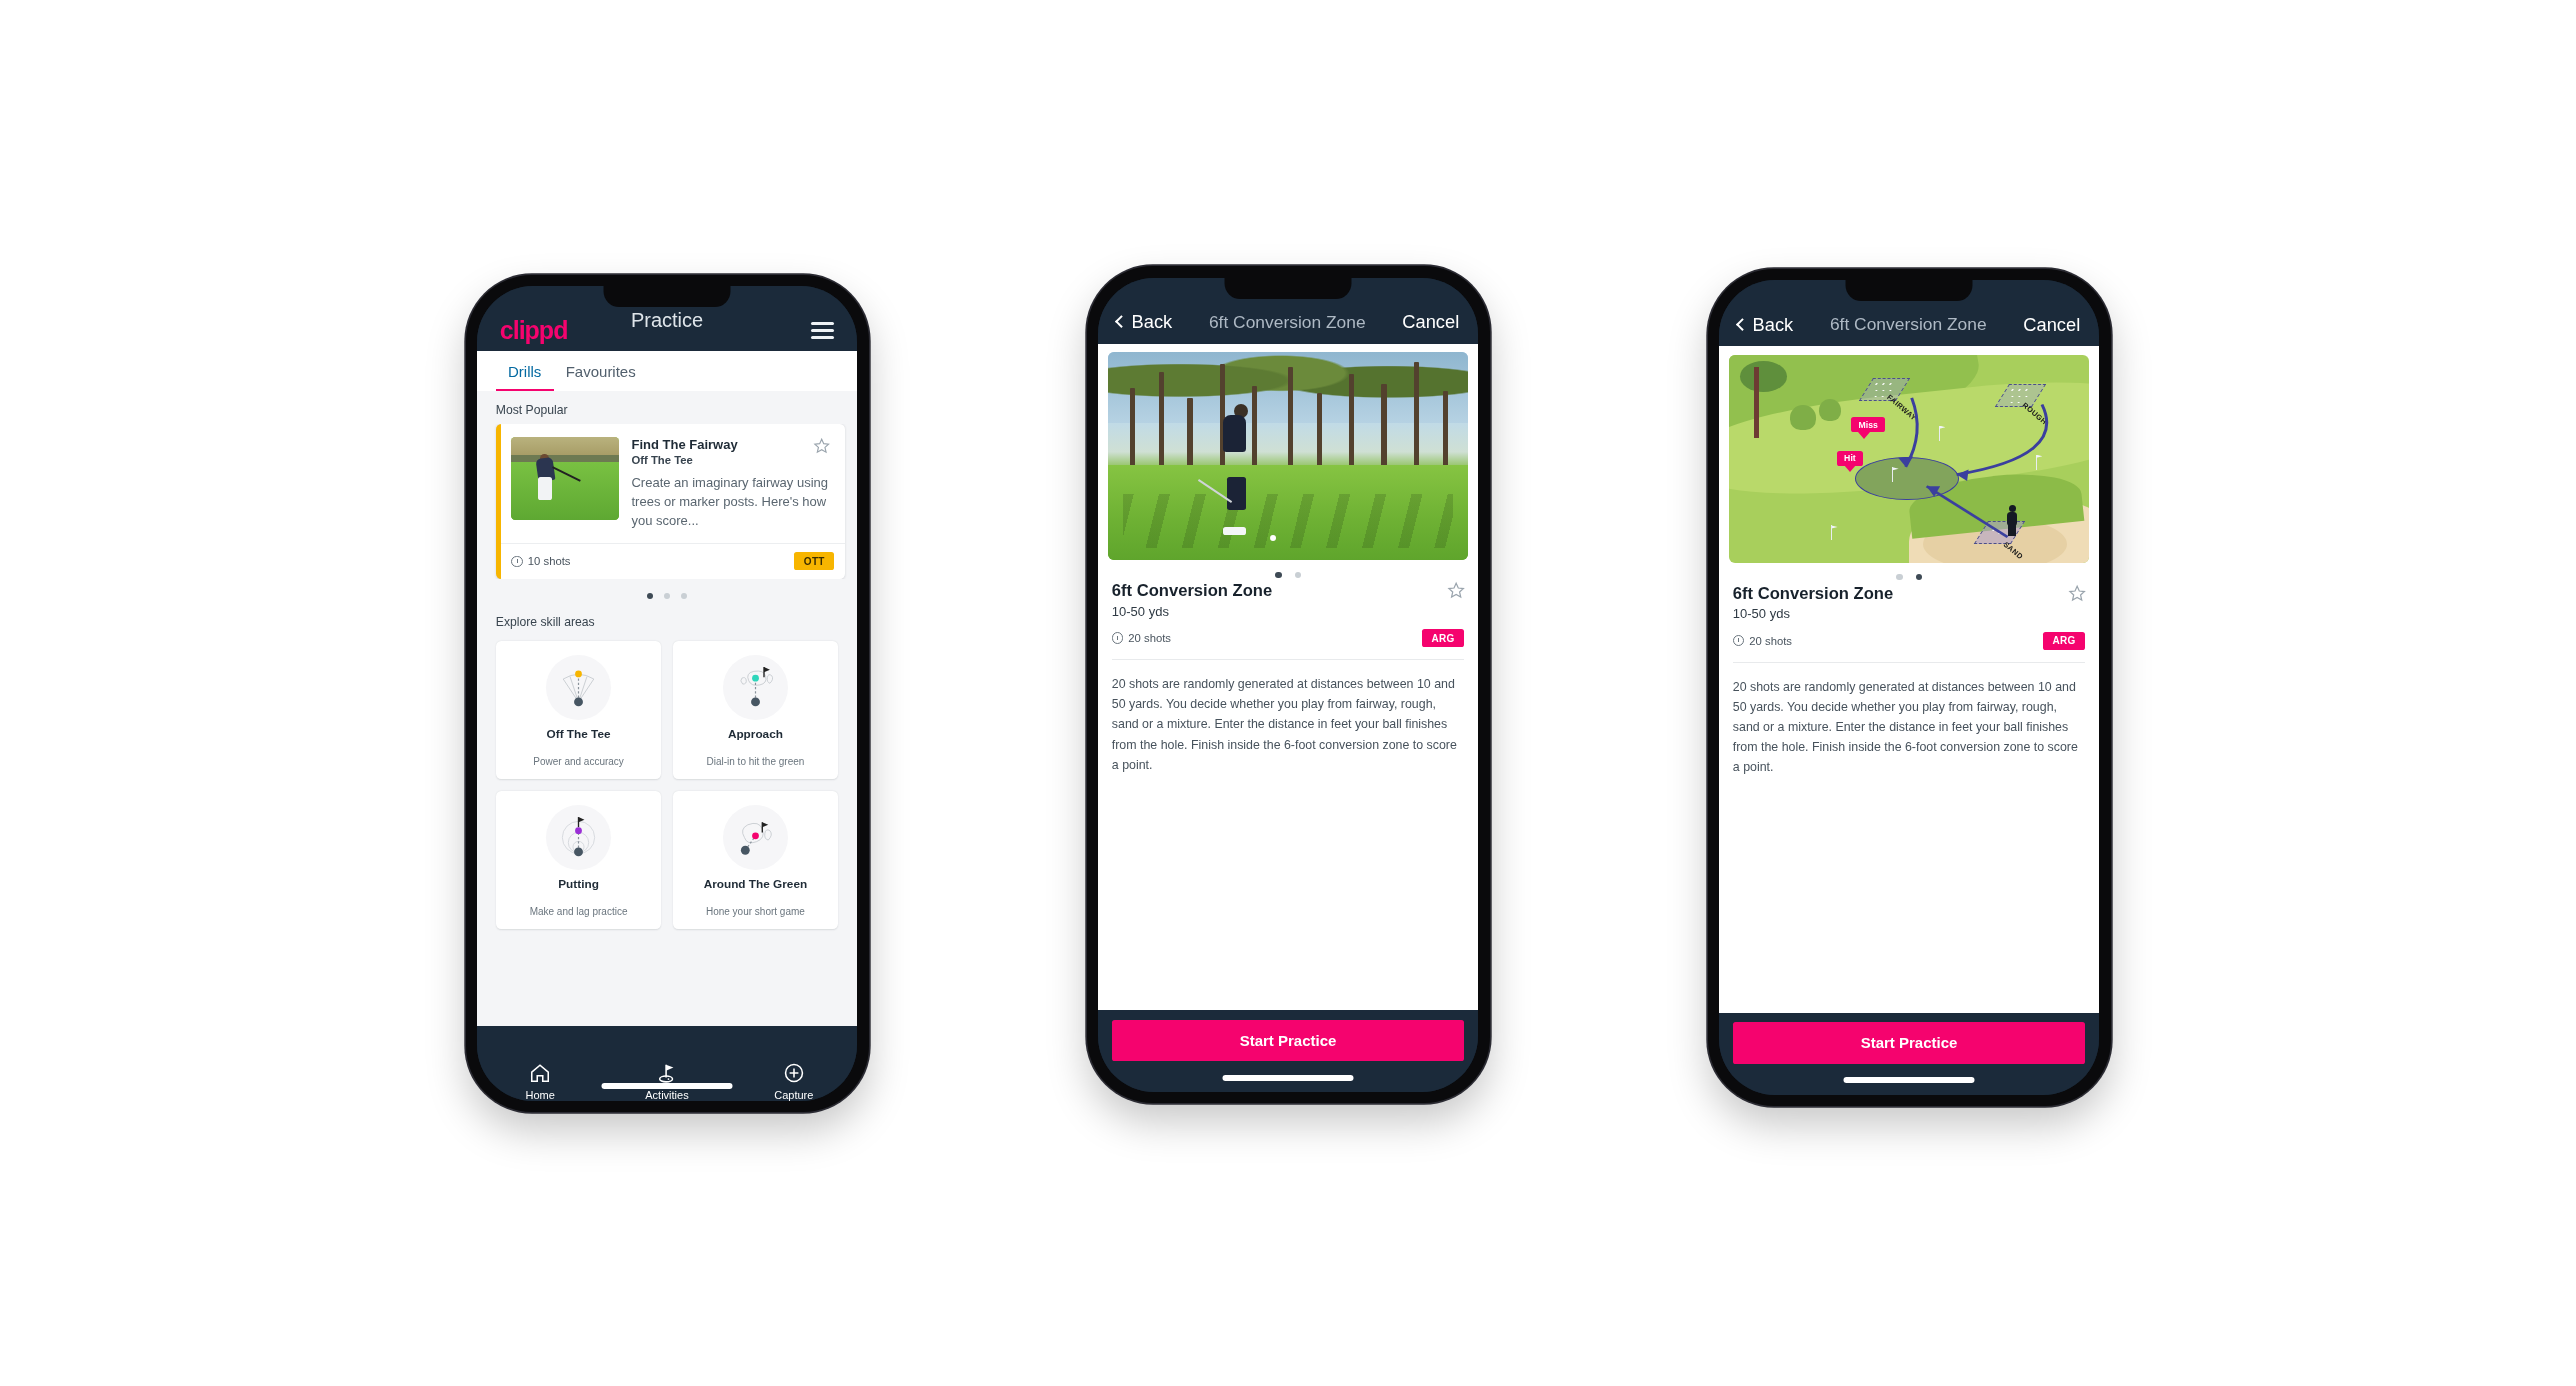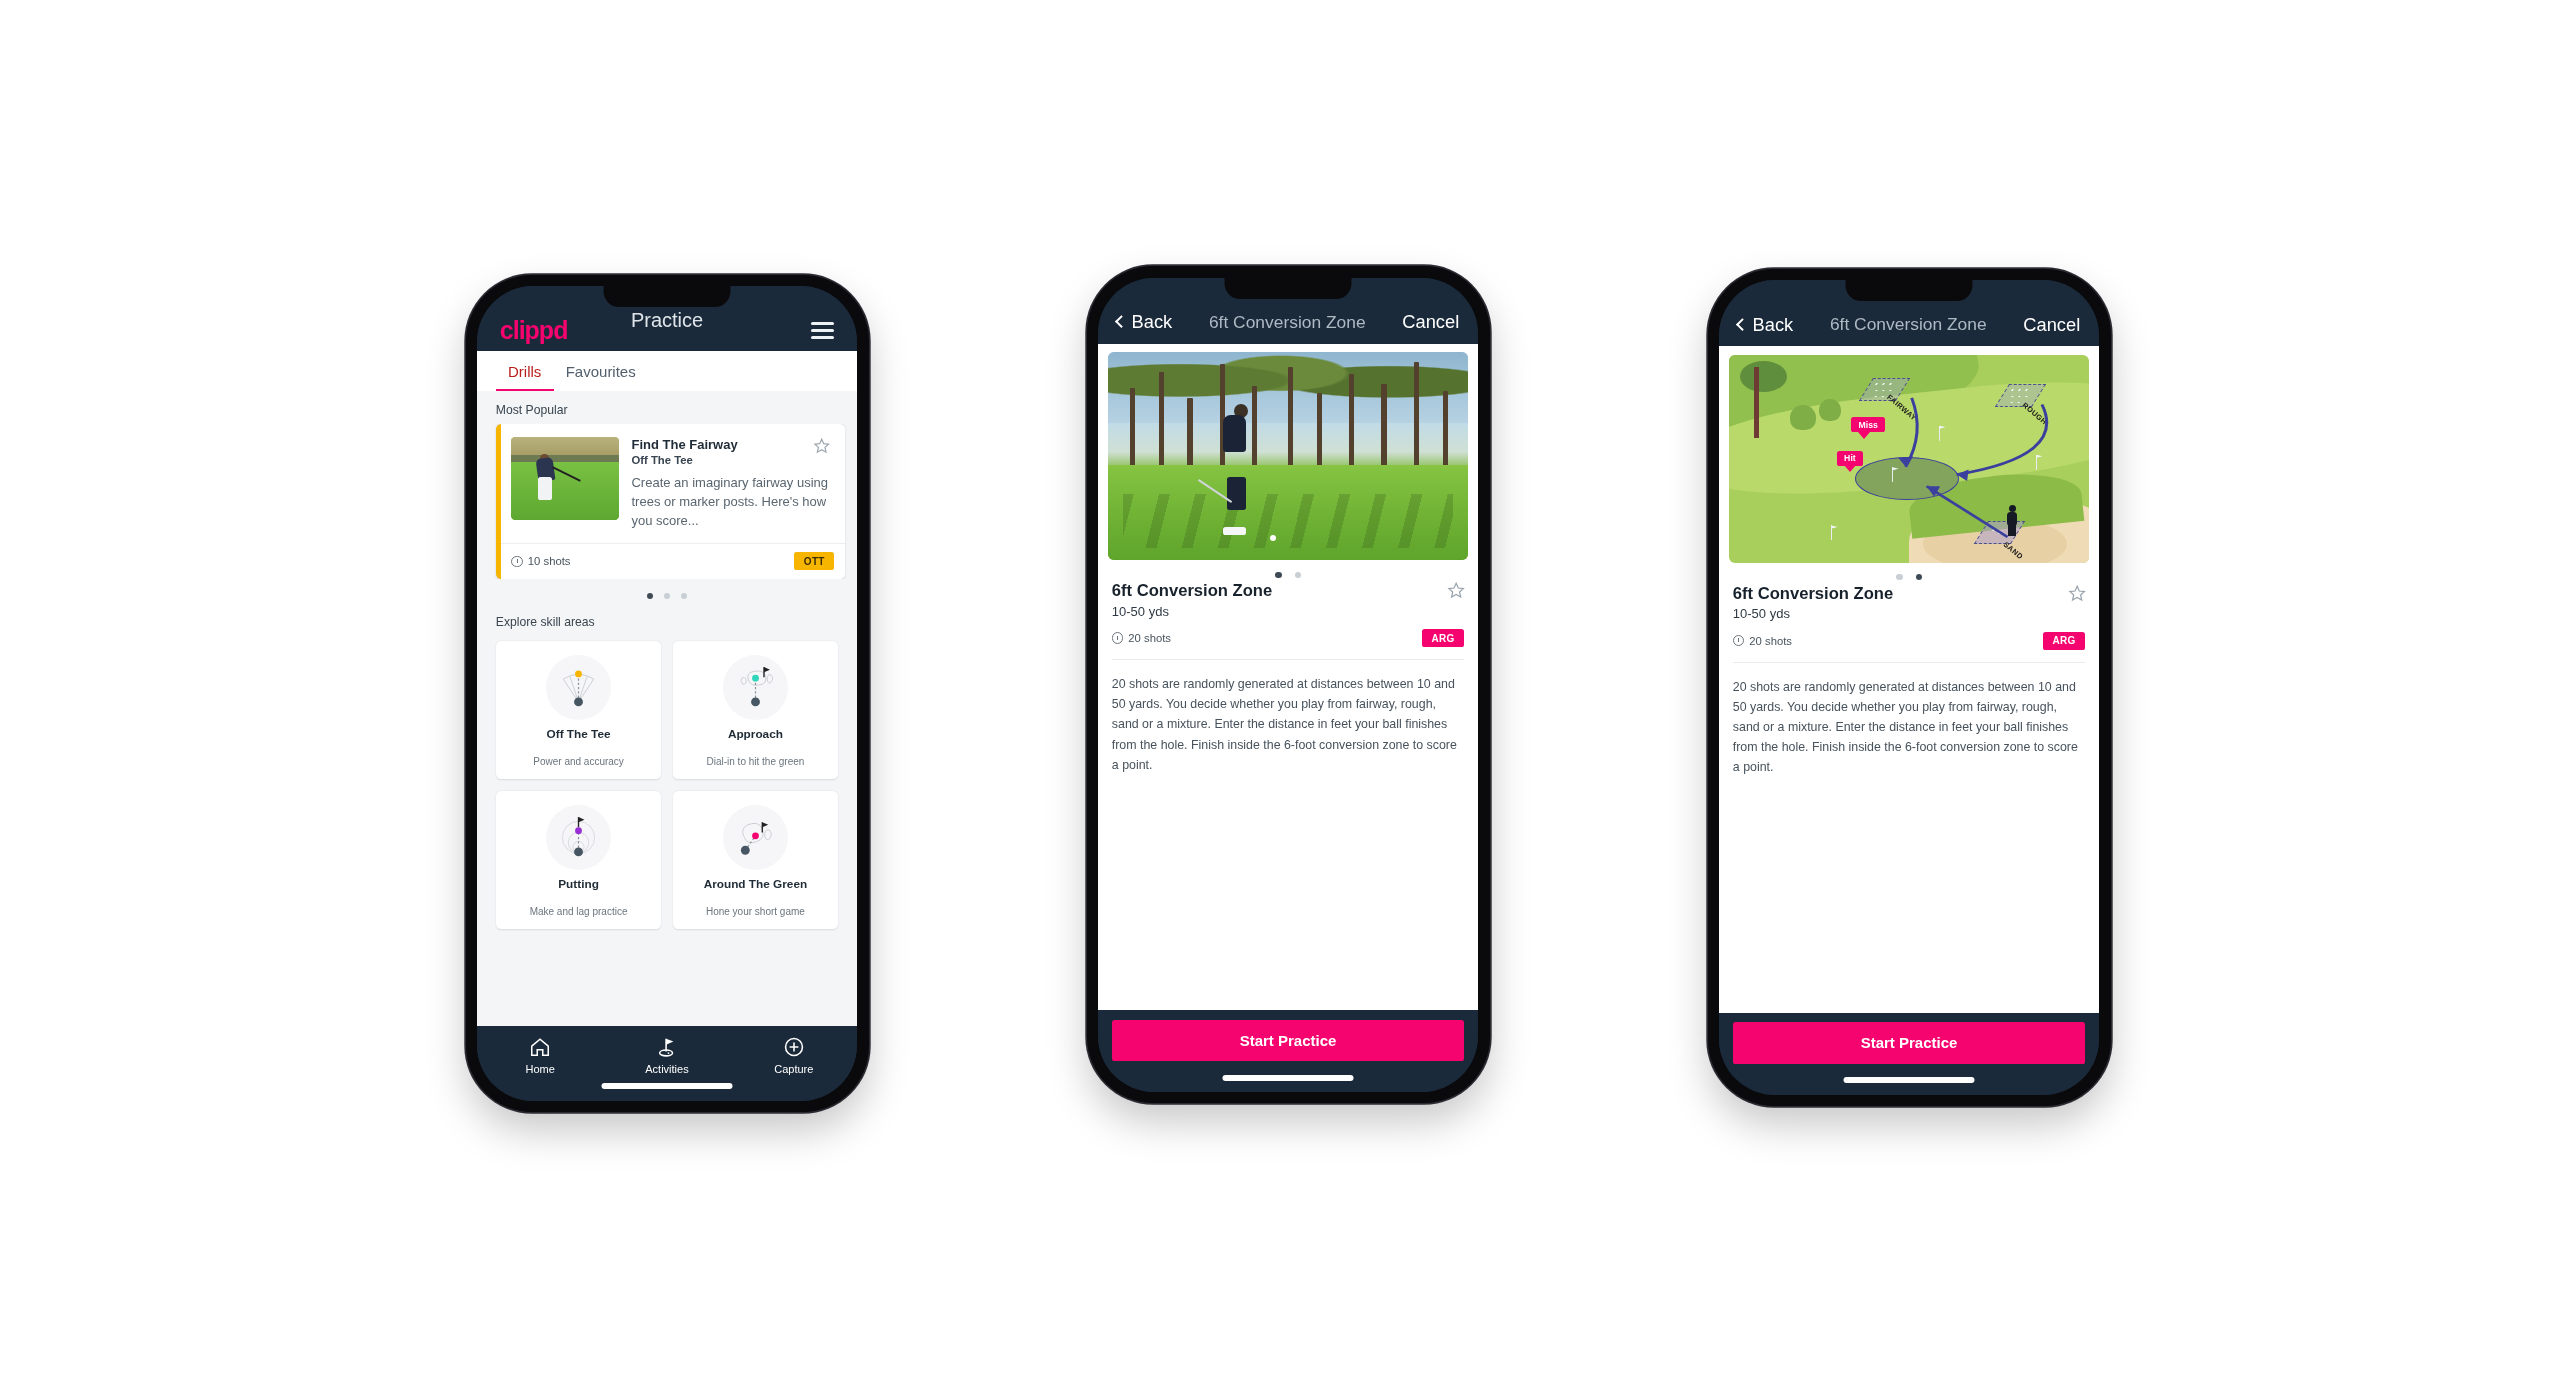--- a/index.html
+++ b/index.html
@@ -140,21 +140,21 @@
     height: 40px;
     align-items: stretch;
   }
   .tab {
     display: flex; align-items: center;
     padding: 0 12.2px;
     font-size: 15px;
     color: #52606d;
     position: relative;
   }
-  .tab.active { color: #b91c1c; font-weight: 500; }
+  .tab.active { color: #0369a1; font-weight: 500; }
   .tab.active::after {
     content: "";
     position: absolute;
     left: 0; right: 0; bottom: 0;
     height: 2.6px;
     background: #f5036e;
   }
 
   
   .body {
@@ -296,21 +296,21 @@
   }
   .skill-name { font-size: 11.8px; font-weight: 700; color:#1f2b36; }
   .skill-desc { font-size: 10px; color:#6a757e; margin-top: 15px; }
 
   
   .tabbar {
     flex: 0 0 auto;
     height: 75px;
     background: #1b2a3a;
     display: flex;
-    align-items: flex-start;
+    align-items: flex-end;
     padding-top: 10.5px;
   }
   .tabitem {
     flex: 1 1 0;
     display: flex;
     flex-direction: column;
     align-items: center;
     gap: 4.4px;
     color: #ffffff;
     font-size: 11px;

